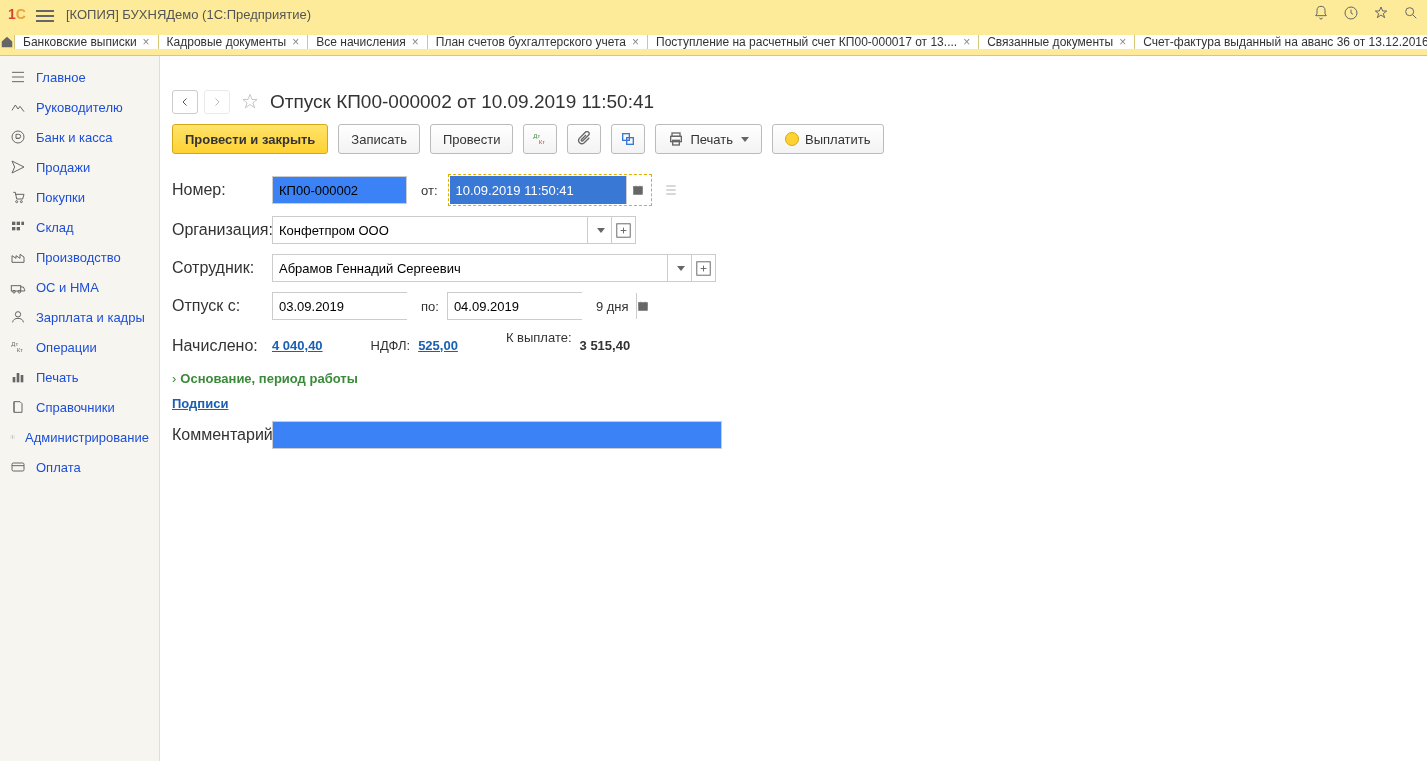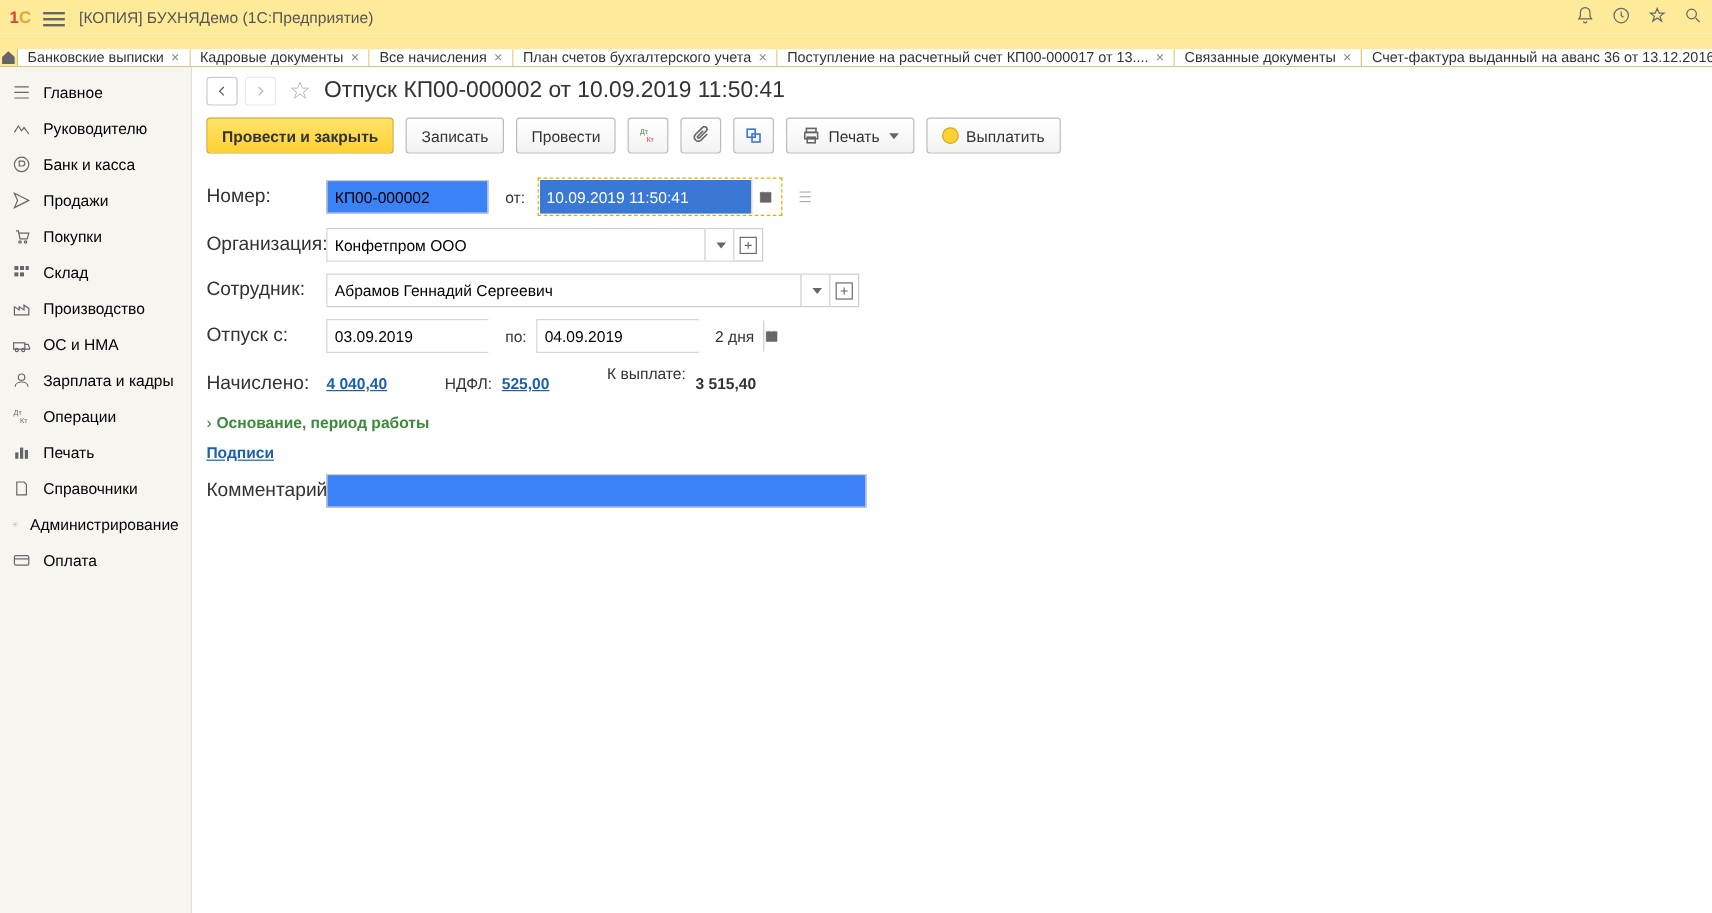--- a/index.html
+++ b/index.html
@@ -9,38 +9,38 @@
 .titlebar { background: #fdeb9a; height: 28px; display: flex; align-items: center; padding: 0 8px; }
 .logo { font-weight: bold; font-size: 14px; color: #d64534; margin-right: 10px; }
 .logo .e { color: #e9a23b; }
 .burger { width: 18px; height: 14px; cursor: pointer; margin-right: 12px; }
 .burger span { display: block; height: 2px; background: #666; margin: 3px 0; }
 .app-title { color: #555; font-size: 13px; flex: 1; }
 .titlebar-actions { display: flex; gap: 14px; }
 .titlebar-actions svg { width: 16px; height: 16px; stroke: #666; fill: none; stroke-width: 1.5; cursor: pointer; }
 
 
-.tabbar { background: #fdeb9a; height: 28px; display: flex; align-items: flex-end; border-bottom: 1px solid #d6c77a; }
+.tabbar { background: #fdeb9a; height: 28px; display: flex; align-items: center; border-bottom: 1px solid #d6c77a; }
 .home-tab { width: 28px; display: flex; align-items: center; justify-content: center; border-right: 1px solid #d6c77a; cursor: pointer; }
 .home-tab svg { width: 14px; height: 14px; fill: #666; }
 .tab { display: flex; align-items: center; padding: 0 8px; border-right: 1px solid #d6c77a; background: #fff; cursor: pointer; font-size: 12px; color: #333; white-space: nowrap; }
 .tab .close { margin-left: 6px; color: #888; font-size: 12px; }
 
 
 .layout { display: flex; height: calc(100vh - 56px); }
 
 
 .sidebar { width: 160px; background: #f7f5f0; border-right: 1px solid #ddd; padding-top: 6px; }
-.nav-item { display: flex; align-items: center; gap: 10px; padding: 7px 10px; color: #000000; cursor: pointer; font-size: 13px; }
+.nav-item { display: flex; align-items: center; gap: 10px; padding: 7px 10px; color: #1d4ed8; cursor: pointer; font-size: 13px; }
 .nav-item svg { width: 16px; height: 16px; stroke: #666; fill: none; stroke-width: 1.5; }
 .nav-item .fill { fill: #666; stroke: none; }
 
 
 .content { flex: 1; background: #fff; padding: 8px 12px; }
-.header-row { display: flex; align-items: center; gap: 6px; margin-bottom: 10px; }
+.header-row { display: flex; align-items: center; gap: 6px; margin-bottom: 10px; margin-top: 26px; }
 .nav-btn { width: 26px; height: 24px; border: 1px solid #ccc; background: #fff; border-radius: 3px; display: flex; align-items: center; justify-content: center; cursor: pointer; }
 .nav-btn.disabled { opacity: 0.4; cursor: default; }
 .nav-btn svg { width: 12px; height: 12px; stroke: #555; stroke-width: 2; fill: none; }
 .favorite-icon { width: 20px; height: 20px; margin: 0 4px; }
 .favorite-icon svg { stroke: #bbb; fill: none; }
 .page-title { font-size: 19px; color: #333; }
 
 
 .toolbar { display: flex; gap: 10px; margin-bottom: 20px; }
 .btn { height: 30px; padding: 0 12px; border: 1px solid #bbb; background: linear-gradient(#fff,#f3f3f3); border-radius: 3px; display: inline-flex; align-items: center; gap: 6px; cursor: pointer; font-size: 13px; color: #333; }
@@ -360,21 +360,21 @@
       <span style="margin:0 8px 0 14px">по:</span>
       <div class="input-group" style="width:135px">
         <input value="04.09.2019" style="">
         <span class="addon">
             <svg viewBox="0 0 24 24" fill="none" stroke="#666">
               <rect x="3" y="5" width="18" height="16"></rect>
               <path d="M3 9h18M8 3v4M16 3v4"></path>
             </svg>
           </span>
       </div>
-      <span style="margin-left:14px">2 дня</span>
+      <span style="margin-left:14px">9 дня</span>
     </div>
 
     <div class="form-row">
       <span class="form-label">Начислено:</span>
       <a class="link underline">4 040,40</a>
       <span style="margin:0 8px 0 48px">НДФЛ:</span>
       <a class="link underline">525,00</a>
       <span style="margin:0 8px 16px 48px">К выплате:</span>
       <span style="font-weight:bold">3 515,40</span>
     </div>

